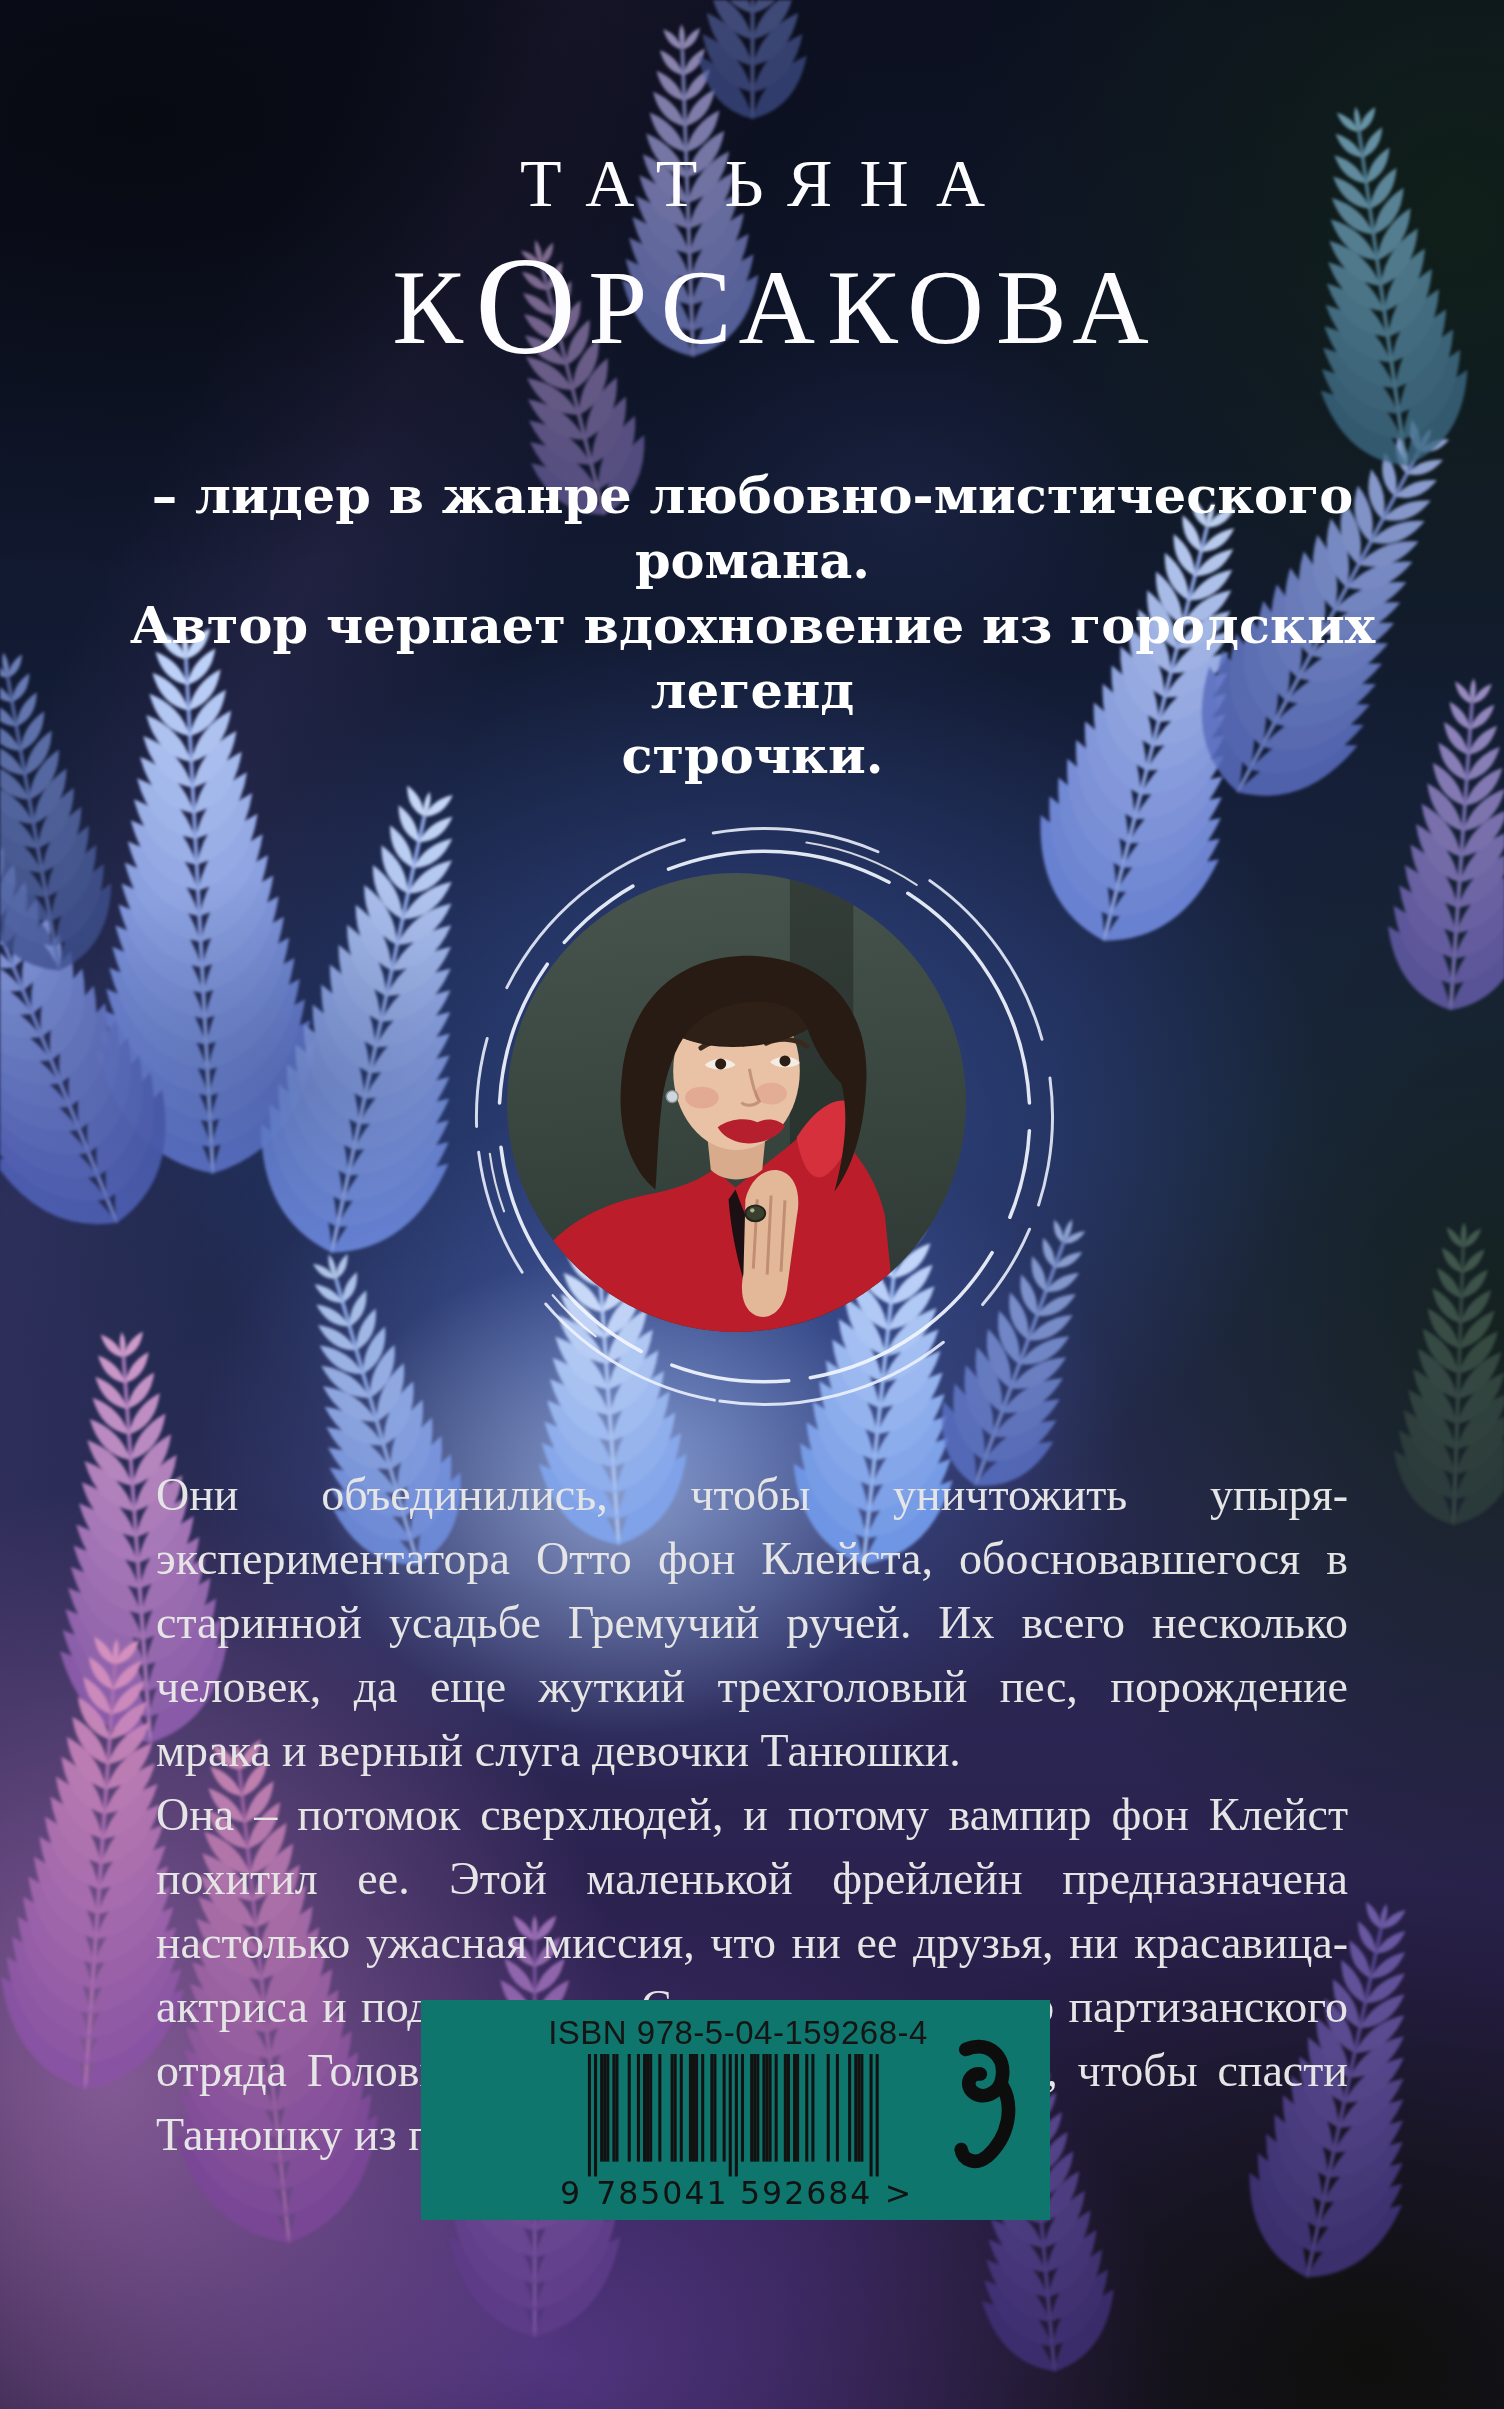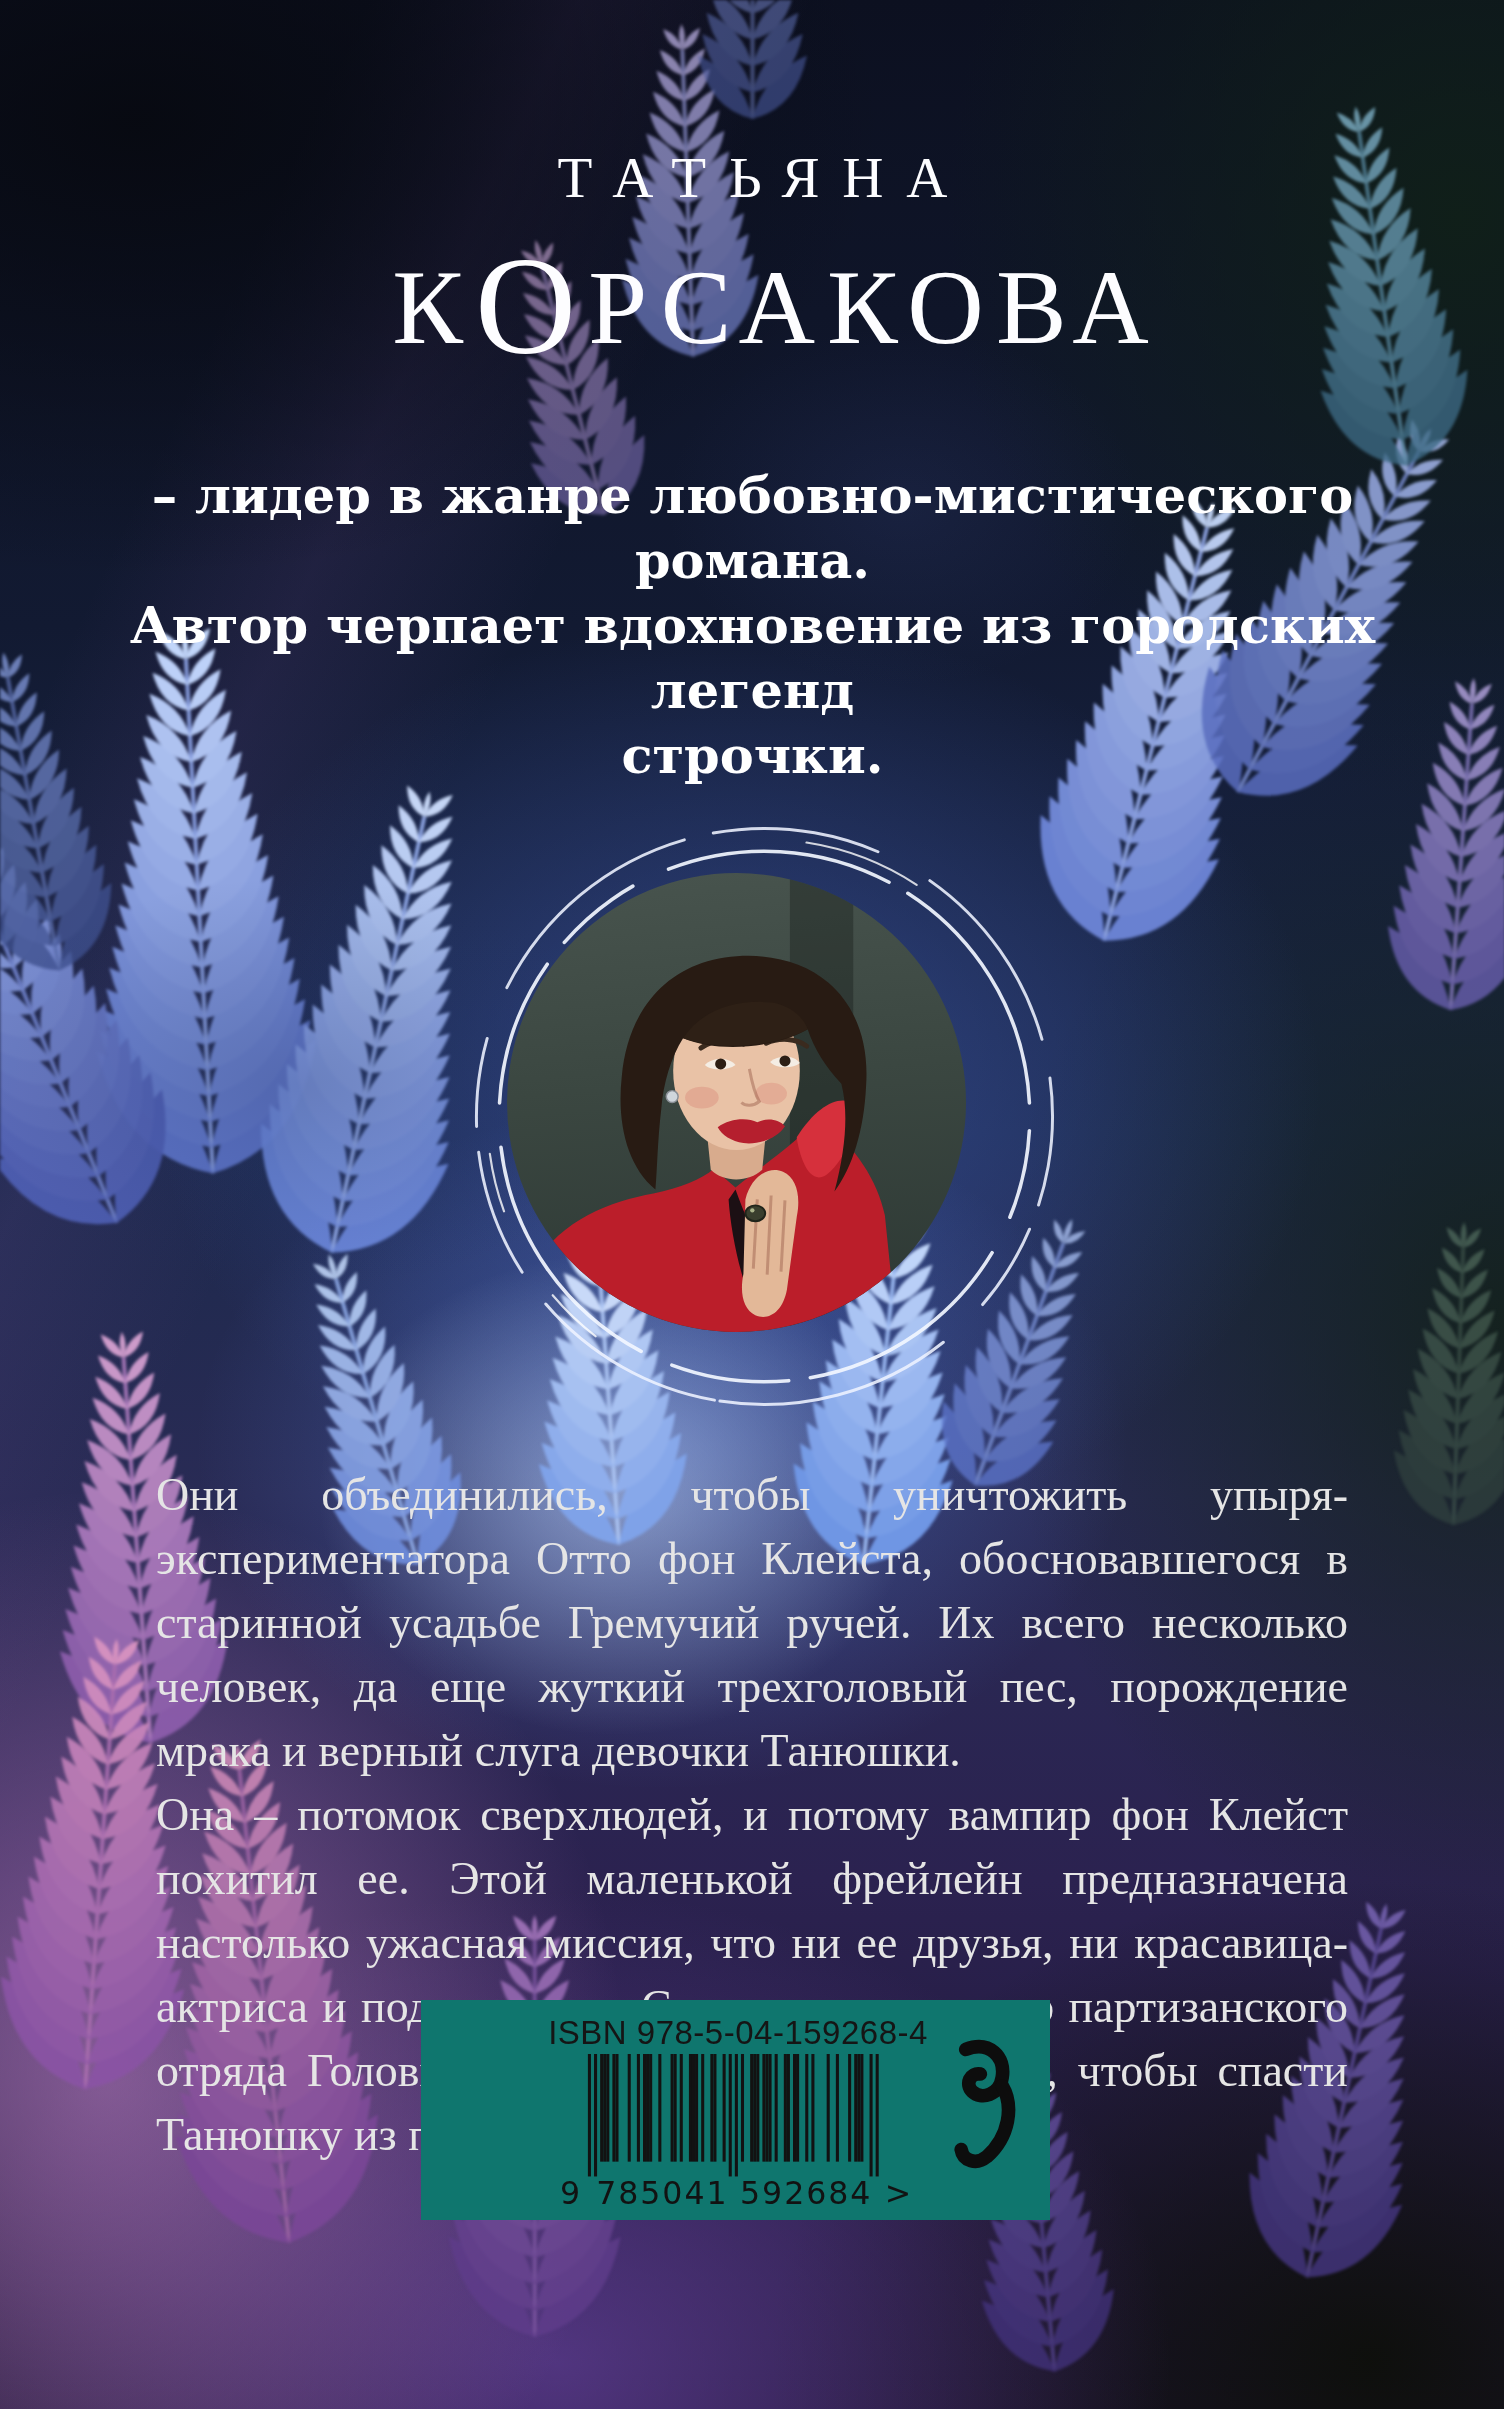--- a/index.html
+++ b/index.html
@@ -19,21 +19,21 @@
       radial-gradient(1040px 634px at 9% 5%, rgba(7,9,16,.92), rgba(7,9,16,0) 72%),
       linear-gradient(115deg, rgba(0,0,0,0) 14%, rgba(122,82,162,.14) 22%, rgba(0,0,0,0) 31%),
       linear-gradient(180deg,#0c1020 0%,#121a32 26%,#1c294c 47%,#292b55 62%,#2b2250 78%,#1d1533 100%);}
   .fronds{position:absolute;inset:0;width:1505px;height:2410px;filter:blur(1.4px);}
   .grain{position:absolute;inset:0;
     background:
       radial-gradient(337px 257px at 60% 21%, rgba(60,75,140,.18), rgba(0,0,0,0) 70%),
       radial-gradient(495px 297px at 20% 45%, rgba(30,45,90,.25), rgba(0,0,0,0) 70%);}
   
   .author{position:absolute;left:0;right:0;top:149px;text-align:center;
-          line-height:1;letter-spacing:.40em;font-size:57px;color:#fdfdff;
+          line-height:1;letter-spacing:.40em;font-size:68px;color:#fdfdff;
           text-indent:.40em;}
   .author2{position:absolute;left:0;right:0;top:255px;text-align:center;
            line-height:1;letter-spacing:.115em;font-size:106px;color:#fdfdff;
            text-indent:.115em;padding-left:36px;}
   .initial-o{font-size:140px;line-height:0;vertical-align:-10px;}
   
   .tagline{position:absolute;left:59px;right:59px;top:463px;text-align:center;
            font-family:"DejaVu Serif",serif;font-weight:700;font-size:51px;
            line-height:65px;color:#ffffff;}
   

